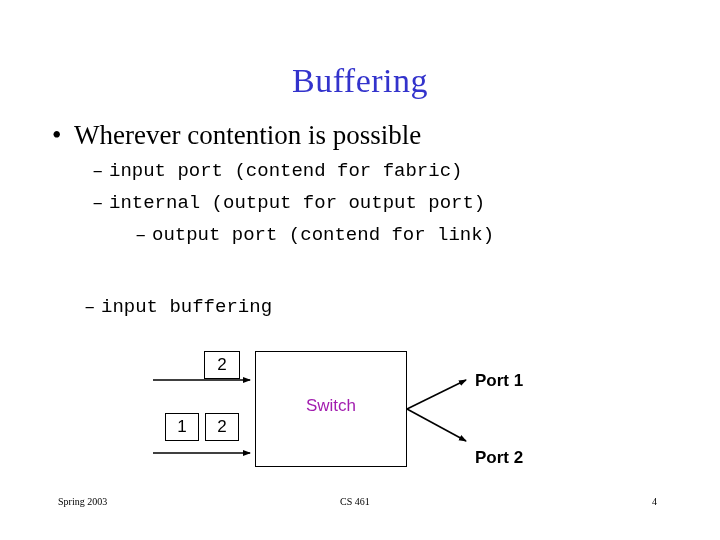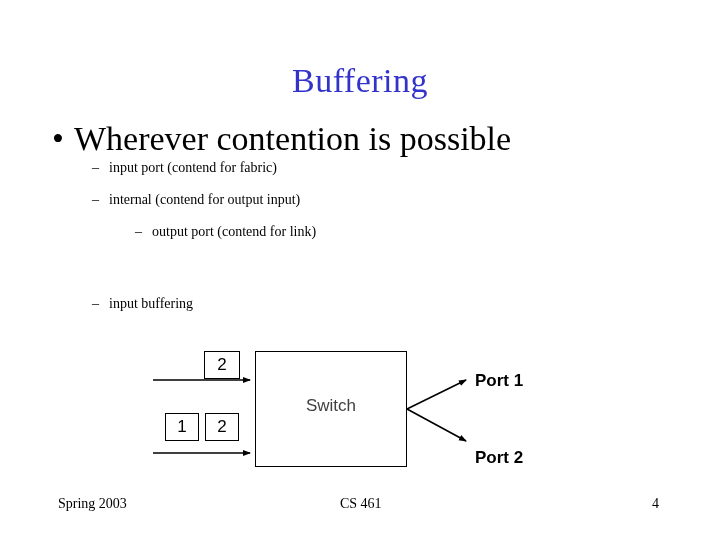--- a/index.html
+++ b/index.html
@@ -25,32 +25,32 @@
     width: 720px;
     text-align: center;
     font-family: "Liberation Serif", serif;
     font-size: 34px;
     color: #3333cc;
     letter-spacing: 0.5px;
   }
   .bullet1 {
     position: absolute;
     font-family: "Liberation Serif", serif;
-    font-size: 34px;
+    font-size: 27px;
     color: #000000;
     white-space: nowrap;
   }
   .bullet1 .dot {
     display: inline-block;
     width: 22px;
   }
   .bullet2 {
     position: absolute;
-    font-family: Liberation Serif, serif;
-    font-size: 14px;
+    font-family: Liberation Mono, monospace;
+    font-size: 19px;
     color: #000000;
     white-space: nowrap;
   }
   .bullet2 .dash {
     display: inline-block;
     width: 17px;
   }
 
   
   .diagram {
@@ -71,21 +71,21 @@
     background: #ffffff;
   }
   .switch-label {
     position: absolute;
     left: 255px;
     top: 56px;
     width: 152px;
     text-align: center;
     font-family: "Liberation Sans", sans-serif;
     font-size: 17px;
-    color: #404040;
+    color: #a21caf;
   }
   .cell {
     position: absolute;
     border: 1.5px solid #000000;
     box-sizing: border-box;
     background: #ffffff;
     font-family: "Liberation Sans", sans-serif;
     font-size: 17px;
     color: #000000;
     text-align: center;
@@ -116,21 +116,21 @@
     color: #000000;
     white-space: nowrap;
     font-weight: bold;
   }
   .port1 { left: 475px; top: 31px; }
   .port2 { left: 475px; top: 108px; }
 
   .footer-left, .footer-center, .footer-right {
     position: absolute;
     font-family: "Liberation Serif", serif;
-    font-size: 14px;
+    font-size: 10px;
     color: #000000;
     top: 496px;
   }
   .footer-left { left: 58px; }
   .footer-center { left: 340px; }
   .footer-right { left: 652px; }
 
   svg.lines {
     position: absolute;
     left: 0;
@@ -147,28 +147,28 @@
   <div class="title">Buffering</div>
 
   <div class="bullet1" style="left:52px; top:120px;">
     <span class="dot">•</span><span>Wherever contention is possible</span>
   </div>
 
   <div class="bullet2" style="left:92px; top:160px;">
     <span class="dash">–</span><span>input port (contend for fabric)</span>
   </div>
   <div class="bullet2" style="left:92px; top:192px;">
-    <span class="dash">–</span><span>internal (contend for output input)</span>
+    <span class="dash">–</span><span>internal (output for output port)</span>
   </div>
   <div class="bullet2" style="left:92px; top:224px;margin-left:43px;">
     <span class="dash">–</span><span>output port (contend for link)</span>
   </div>
 
 
-  <div class="bullet2" style="left:92px; top:296px;">
+  <div class="bullet2" style="left:84px; top:296px;">
     <span class="dash">–</span><span>input buffering</span>
   </div>
 
   <div class="diagram">
     <svg class="lines" viewBox="0 0 720 140">
       <defs>
         <marker id="arrow" markerWidth="8" markerHeight="8" refX="7" refY="3" orient="auto" markerUnits="userSpaceOnUse">
           <path d="M0,0 L8,3 L0,6 z" fill="#000000"></path>
         </marker>
       </defs>

